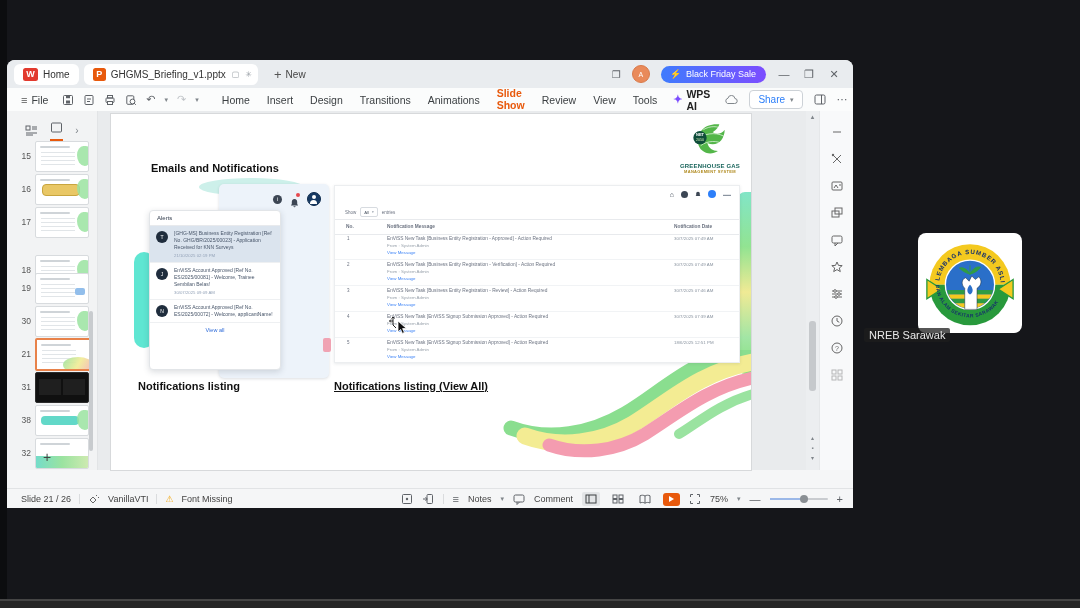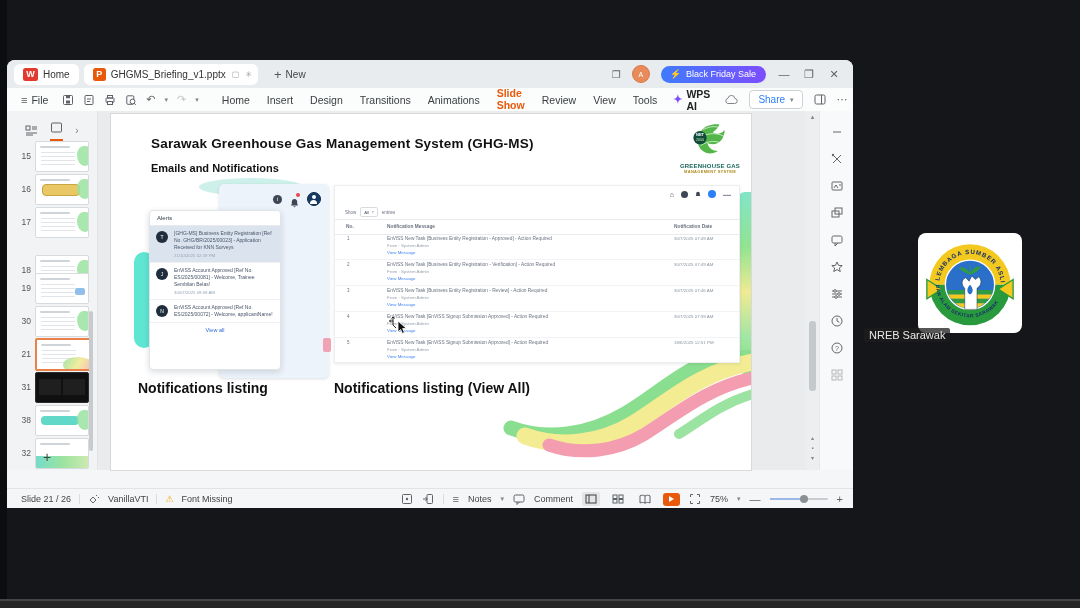--- a/index.html
+++ b/index.html
@@ -132,23 +132,23 @@
   .thead .c1{position:absolute;left:11px;top:4px;}
   .thead .c2{position:absolute;left:52px;top:4px;}
   .thead .c3{position:absolute;left:339px;top:4px;}
   .trow{position:absolute;left:0;width:100%;height:26px;border-bottom:1px solid #f1f3f5;}
   .tno{position:absolute;left:12px;top:3px;font-size:4.5px;color:#6b7280;}
   .tmsg{position:absolute;left:52px;top:3px;width:270px;font-size:4.8px;color:#6b7280;}
   .tfrom{font-size:4.4px;color:#9aa3ad;margin-top:2px;}
   .tlink{font-size:4.4px;color:#3b82f6;margin-top:2px;display:block;}
   .tdate{position:absolute;left:339px;top:3px;font-size:4.4px;color:#8a94a0;}
 
-  .cap{position:absolute;font-size:14px;font-weight:bold;color:#111;}
+  .cap{position:absolute;font-size:11px;font-weight:bold;color:#111;}
   .cap.left{left:27px;top:266px;}
-  .cap.right{left:223px;top:266px;}
+  .cap.right{left:223px;top:266px;text-decoration:underline;}
   .cursor{position:absolute;left:278px;top:200px;}
 
   
   .vscroll{position:absolute;left:799px;top:0;width:13px;height:359px;background:#eceef0;}
   .vs-up{position:absolute;left:0;top:2px;width:13px;text-align:center;font-size:7px;color:#80868b;}
   .vs-thumb{position:absolute;left:3px;top:210px;width:7px;height:70px;background:#c6c9cc;border-radius:3px;}
   .vs-nav{position:absolute;left:0;top:322px;width:13px;text-align:center;font-size:6px;color:#80868b;line-height:10px;}
   .side-tools{position:absolute;left:812px;top:0;width:34px;height:359px;background:#f8f9fa;border-left:1px solid #e5e7e9;}
   .st-ic{position:absolute;left:10px;}
 
@@ -382,21 +382,20 @@
           <div class="teal-blob"></div>
           <div class="cyan-arc"></div>
           <div class="right-strip"></div>
           <svg class="wave" viewBox="0 0 284 120" style="filter:blur(.5px)">
             <path d="M286,-2 C225,8 196,42 158,64 C124,84 82,92 44,78" stroke="#8ade8f" stroke-width="15" fill="none" stroke-linecap="round"></path>
             <path d="M286,12 C232,22 202,52 166,74 C134,93 94,99 58,86" stroke="#f3ec93" stroke-width="17" fill="none" stroke-linecap="round"></path>
             <path d="M286,28 C240,38 210,64 178,84 C150,101 114,106 82,95" stroke="#f49cb0" stroke-width="13" fill="none" stroke-linecap="round"></path>
             <path d="M286,44 C252,54 232,72 212,84" stroke="#9ae3a0" stroke-width="10" fill="none" stroke-linecap="round"></path>
           </svg>
 
-          <div class="s-title">Sarawak Greenhouse Gas Management System (GHG-MS)</div>
           <div class="s-sub">Emails and Notifications</div>
 
           <div class="s-logo">
             <svg width="40" height="38" viewBox="0 0 60 56">
               <path d="M44,6 C22,4 10,18 12,34 C14,48 30,54 42,46 C34,46 28,42 26,34 C40,40 52,30 52,14 C48,20 40,22 34,18 C40,14 43,10 44,6 Z" fill="#53b649"></path>
               <path d="M20,14 C30,8 42,8 50,14 M14,26 C26,18 44,18 54,26 M16,38 C26,30 42,30 50,36" stroke="#ffffff" stroke-width="1.2" fill="none" opacity=".8"></path>
               <circle cx="15" cy="26" r="10" fill="#0f4d3a"></circle>
               <text x="15" y="24" text-anchor="middle" font-size="6" fill="#fff" font-weight="bold">NET</text>
               <text x="15" y="31" text-anchor="middle" font-size="5.5" fill="#cfe8b0">2050</text>
             </svg>

